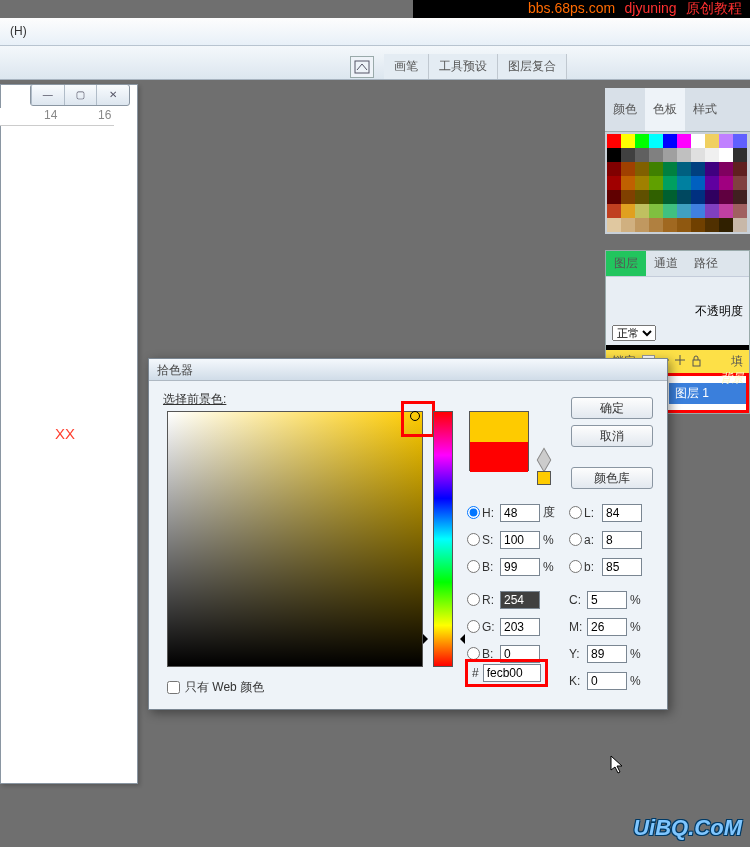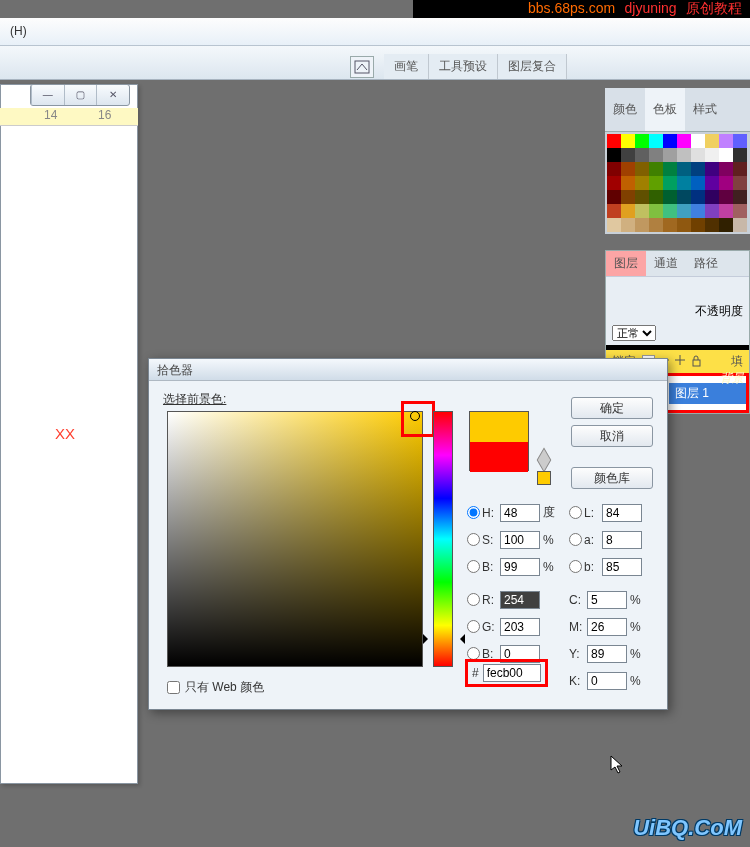--- a/index.html
+++ b/index.html
@@ -9,34 +9,34 @@
 .top-black .link1 { color: #ff6a00; }
 .menu-bar { position: absolute; top: 18px; left: 0; right: 0; height: 28px; background: linear-gradient(#fdfdfd,#e8f0f8); border-bottom: 1px solid #b8c4d0; }
 .menu-bar span { display: inline-block; padding: 6px 10px; color: #333; }
 .tool-row { position: absolute; top: 46px; left: 0; right: 0; height: 34px; background: linear-gradient(#f4f8fb,#dce6ef); border-bottom: 1px solid #a8b4c0; }
 .tool-tabs { position: absolute; top: 54px; left: 350px; display: flex; gap: 0; align-items: center; }
 .tool-tabs .iconbox { width: 24px; height: 22px; border: 1px solid #9aa; background: #eef3f8; margin-right: 10px; display: flex; align-items: center; justify-content: center; }
 .tool-tabs span { color: #555; padding: 4px 10px; border-right: 1px solid #c0c8d0; background: #e4ecf3; }
 .doc-win { position: absolute; top: 84px; left: 0; width: 138px; height: 700px; background: #fff; border: 1px solid #8a96a2; box-shadow: 2px 2px 4px rgba(0,0,0,.2); }
 .doc-titlebar { position: absolute; top: 84px; left: 30px; width: 100px; height: 22px; background: linear-gradient(#f8fbfe,#dde6ef); border: 1px solid #8a96a2; border-radius: 3px; display: flex; }
 .doc-titlebar div { flex: 1; text-align: center; color: #556; font-size: 10px; border-left: 1px solid #b0bcc8; line-height: 20px; }
-.ruler { position: absolute; top: 108px; left: 0; width: 138px; height: 18px; background: #fef9c3; border-bottom: 1px solid #ccc; font-size: 9px; color: #888; }
+.ruler { position: absolute; top: 108px; left: 0; width: 114px; height: 18px; background: #ffffff; border-bottom: 1px solid #ccc; font-size: 9px; color: #888; }
 .ruler span { position: absolute; }
 .xx { position: absolute; top: 425px; left: 55px; color: #ff4030; font-size: 15px; font-weight: 500; }
 .right-panels { position: absolute; top: 88px; right: 0; width: 145px; }
 .swatch-tabs { display: flex; background: #d8e0e8; border-bottom: 1px solid #9aa; }
 .swatch-tabs span { padding: 13px 8px; color: #555; }
 .swatch-tabs .active { background: #eef3f8; }
 .swatch-grid { background: #c8d0d8; padding: 2px; }
 .swatch-row { display: flex; }
 .sw { width: 14px; height: 14px; }
 .layers-panel { position: absolute; top: 250px; right: 0; width: 145px; background: #dde5ec; border: 1px solid #9aa; }
 .lp-tabs { display: flex; }
 .lp-tabs span { padding: 4px 8px; color: #555; }
-.lp-tabs .active { background: #fca5a5; }
+.lp-tabs .active { background: #22c55e; }
 .lp-row { padding: 4px 6px; display: flex; align-items: center; gap: 4px; background: #e8eef4; border-top: 1px solid #c4ccda; }
 .lp-row select { font-size: 11px; margin-top: 44px; }
 .lp-lock { padding: 3px 6px; background: #fde047; border-top: 5px solid #000000; color: #555; display:flex; align-items:center; gap:3px;}
 .lp-lock .ic{width:13px;height:13px;border:1px solid #999;background:#fff;}
 .red-frame { border: 3px solid #ff0000; }
 .layer-item { display: flex; align-items: center; height: 34px; background: #fff; }
 .layer-item.sel .lname { background: #3a7fdc; color: #fff; }
 .eye { width: 22px; height: 34px; border-right: 1px solid #ccc; display: flex; align-items: center; justify-content: center; }
 .thumb { width: 30px; height: 26px; margin: 0 4px; background: repeating-conic-gradient(#ccc 0 25%, #fff 0 50%) 0 0/10px 10px; border: 1px solid #666; }
 .lname { flex: 1; padding: 2px 6px; }

